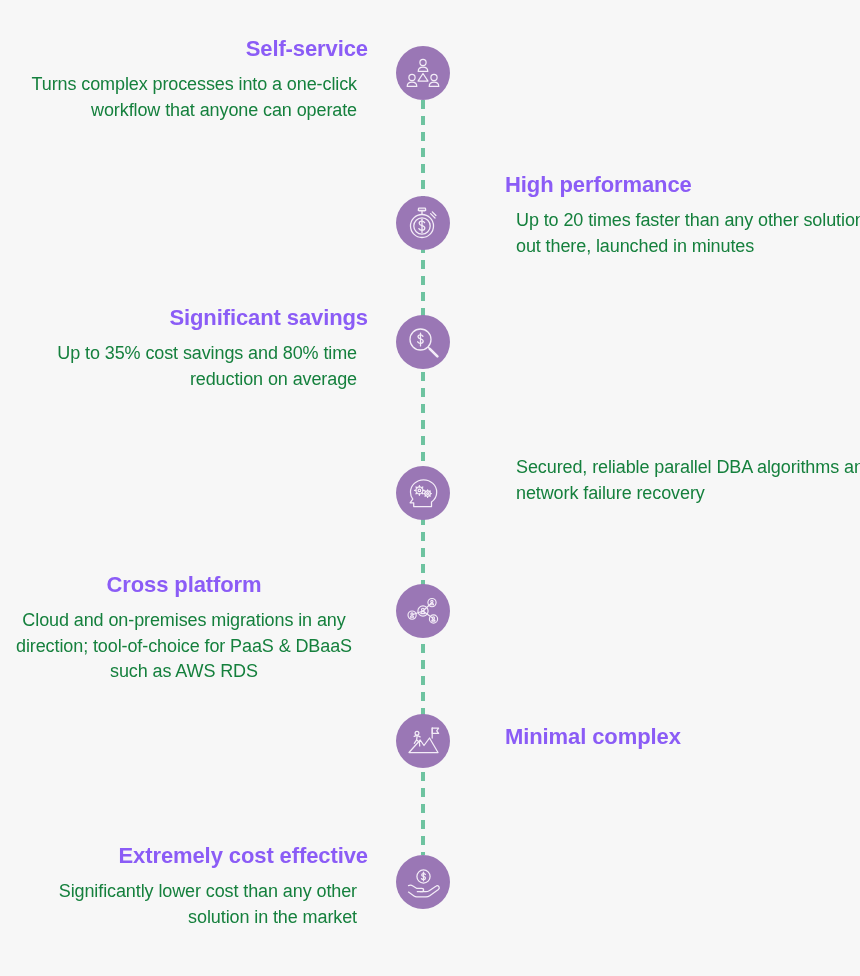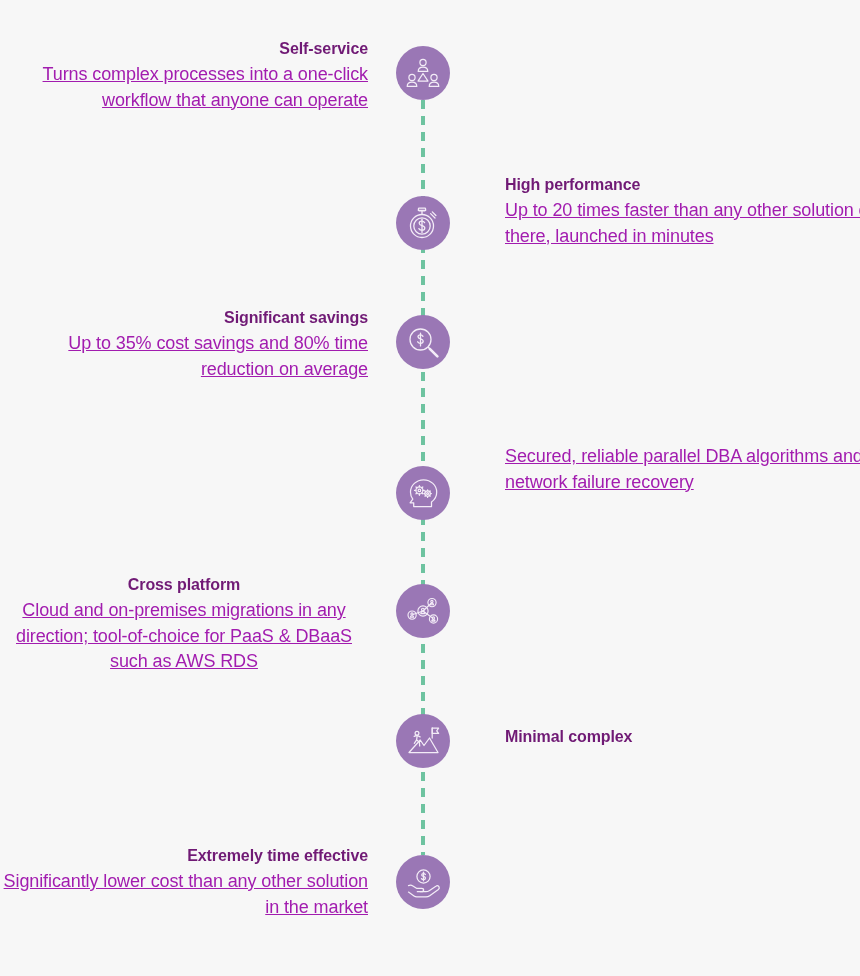--- a/index.html
+++ b/index.html
@@ -67,35 +67,34 @@
     width: 368px;
     text-align: right;
   }
   .entry.right .copy {
     left: 505px;
     width: 383px;
     text-align: left;
   }
 
   .title {
-    font-size: 16px;
+    font-size: 22px;
     font-weight: bold;
-    color: #701a75;
+    color: #8b5cf6;
     line-height: 25px;
     margin: 0 0 1px 0;
     letter-spacing: -0.1px;
   }
   .desc {
     font-size: 18px;
     font-weight: normal;
-    color: #a21caf;
+    color: #15803d;
     line-height: 25.5px;
-    margin: 0;
+    margin: 11px;
     letter-spacing: -0.1px;
-    text-decoration: underline;
   }
 </style>
 </head>
 <body>
 
 <div id="timeline">
 
   <div class="spine" style="top:100px; height:755px;"></div>
 
   <div class="entry left" style="top:46px;">
@@ -212,18 +211,18 @@
     <div class="node" style="top:0;">
       <svg viewBox="0 0 54 54" fill="none" stroke="#f3ecf7" stroke-width="1.25" stroke-linecap="round" stroke-linejoin="round">
         <circle cx="27.5" cy="21.5" r="6.6"></circle>
         <path d="M29.4 19.5c-.4-.7-1-1-1.9-1-1.1 0-1.8.6-1.8 1.4 0 2 3.8 1.1 3.8 3.2 0 .9-.8 1.6-2 1.6-.9 0-1.6-.4-2-1.1"></path>
         <path d="M27.5 17.2v8.6"></path>
         <path d="M12.5 30.6c1.6-.6 3-.5 4.4.4l3.6 2.3h5.1c1.2 0 2 .7 2 1.7s-.8 1.7-2 1.7h-4.3"></path>
         <path d="M24.3 36.7h5.5c1.5 0 2.6-.5 3.8-1.3l6.3-4.2c1-.7 2.3-.5 3 .4.6.9.4 2.1-.5 2.8l-8.7 6.3c-1.1.8-2.3 1.2-3.7 1.2h-9.3c-1 0-1.9-.3-2.7-.9l-5.5-3.9"></path>
       </svg>
     </div>
     <div class="copy" style="top:-12px;">
-      <p class="title">Extremely time effective</p>
+      <p class="title">Extremely cost effective</p>
       <p class="desc">Significantly lower cost than any other solution in the market</p>
     </div>
   </div>
 
 </div>
 
 </body></html>

